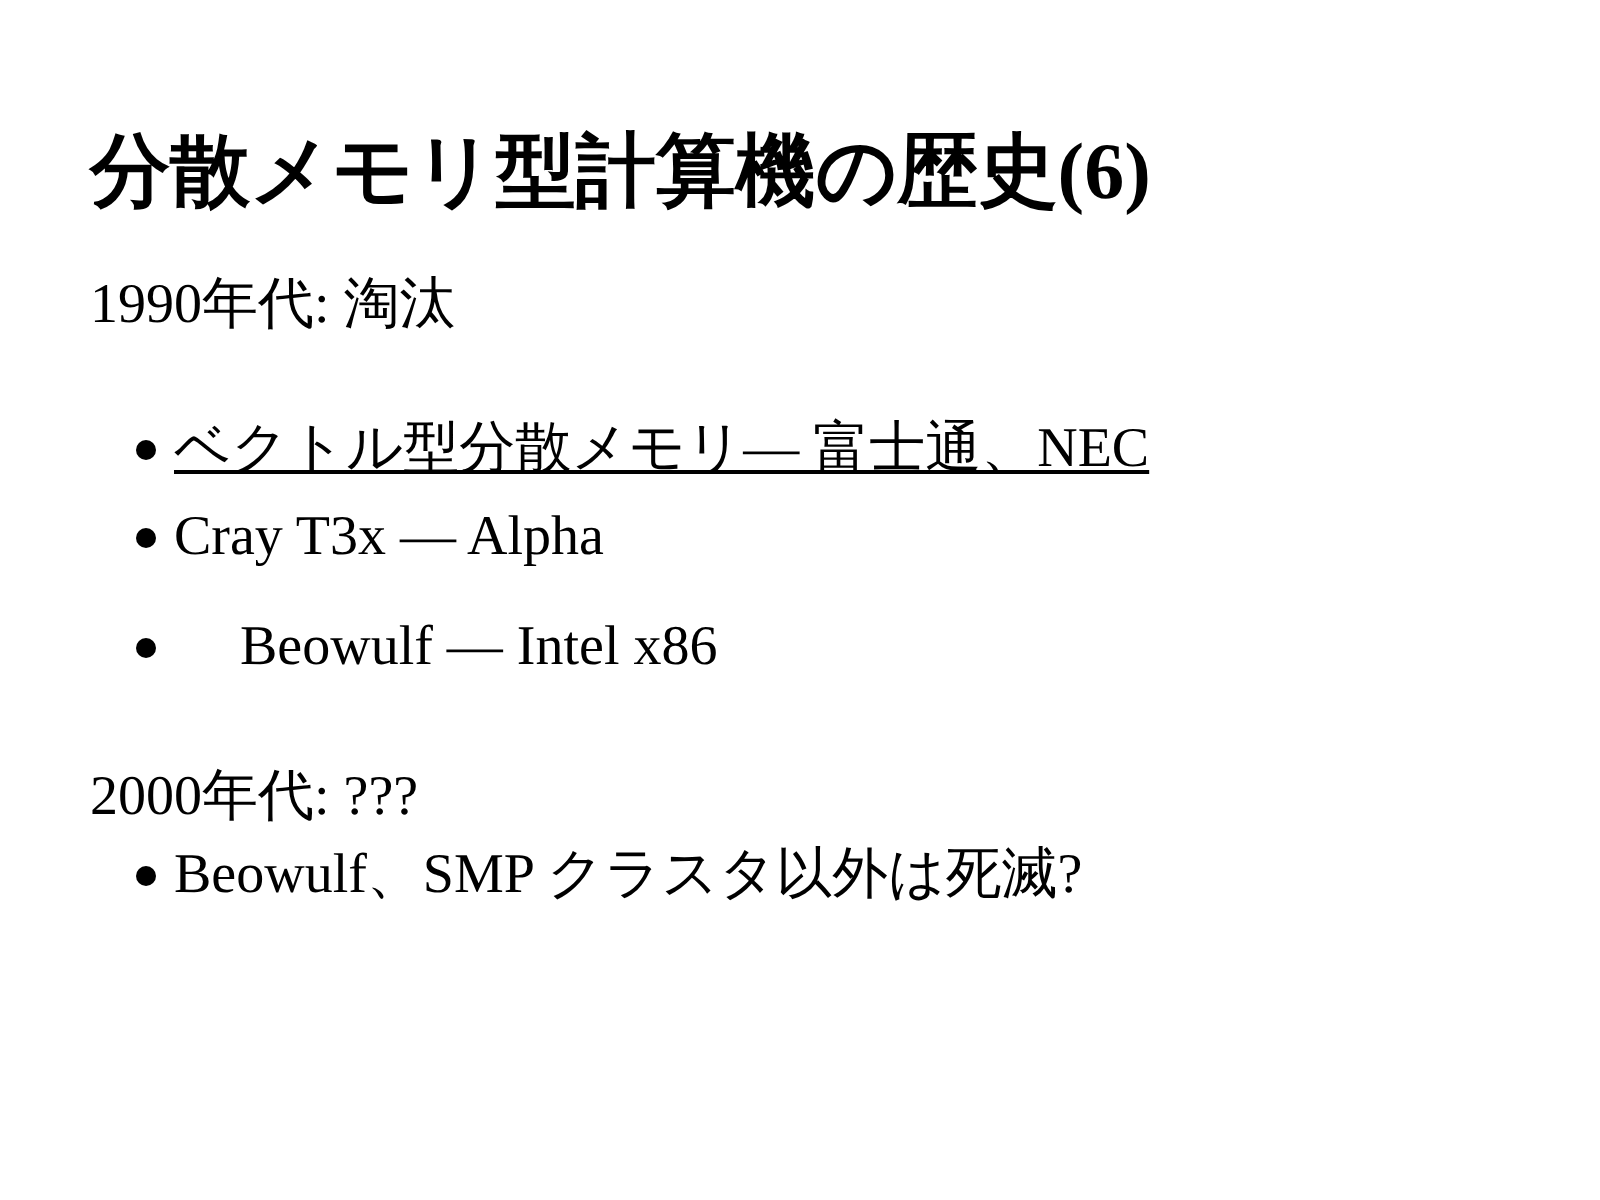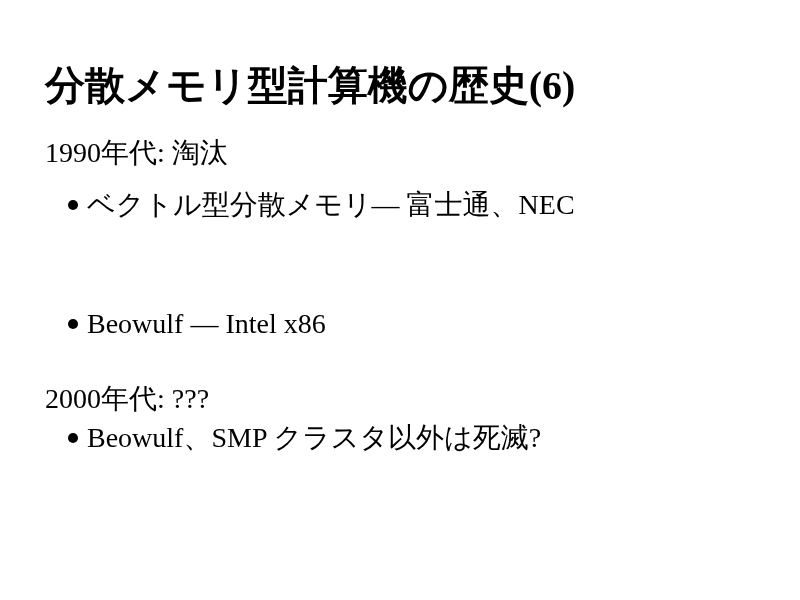--- a/index.html
+++ b/index.html
@@ -36,23 +36,23 @@
       white-space: nowrap;
     }
     .h1990 { top: 137px; }
     .h2000 { top: 383px; }
     .bullet-row {
       left: 68px;
       display: flex;
       align-items: flex-start;
       white-space: nowrap;
     }
-    .b1 { top: 188px; }
+    .b1 { top: 208px; text-decoration: underline; }
     .b2 { top: 252px; }
-    .b3 { top: 307px; }
+    .b3 { top: 307px; gap: 33px; }
     .b4 { top: 421px; }
     .dot {
       width: 10px;
       height: 10px;
       border-radius: 50%;
       background: #000000;
       margin: 12px 9px 0 0;
       flex: 0 0 auto;
     }
     .bullet-text {
@@ -67,20 +67,24 @@
 
   <h1 class="abs title">分散メモリ型計算機の歴史(6)</h1>
 
   <div class="abs heading h1990">1990年代: 淘汰</div>
 
   <div class="abs bullet-row b1">
     <span class="dot"></span>
     <span class="bullet-text">ベクトル型分散メモリ— 富士通、NEC</span>
   </div>
 
+  <div class="abs bullet-row b2">
+    <span class="dot"></span>
+    <span class="bullet-text">Cray T3x — Alpha</span>
+  </div>
 
   <div class="abs bullet-row b3">
     <span class="dot"></span>
     <span class="bullet-text">Beowulf — Intel x86</span>
   </div>
 
   <div class="abs heading h2000">2000年代: ???</div>
 
   <div class="abs bullet-row b4">
     <span class="dot"></span>

